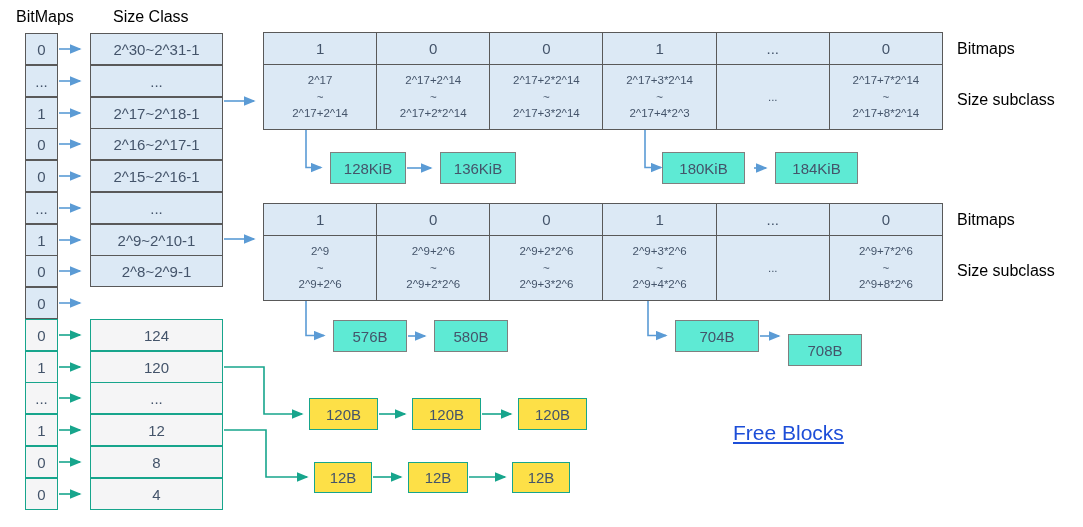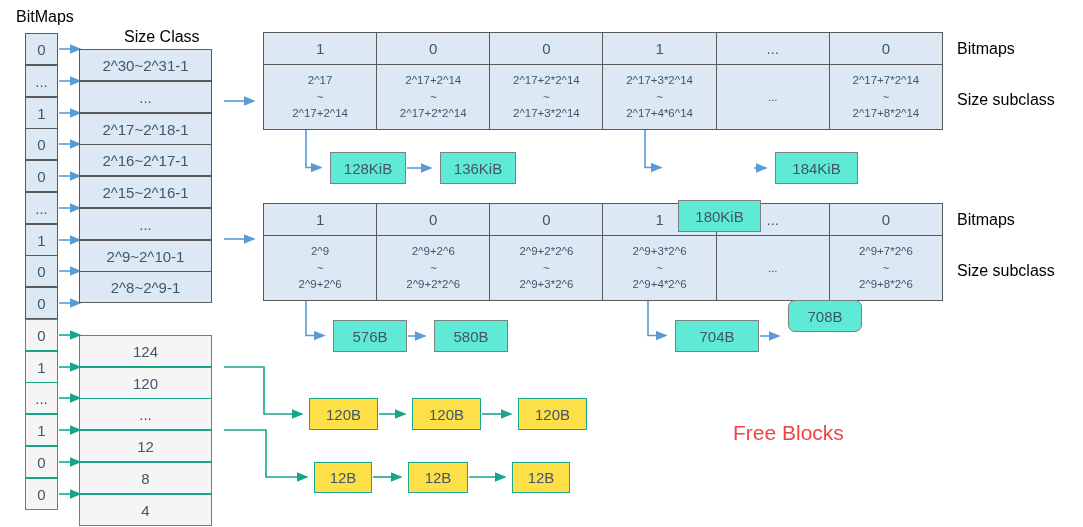--- a/index.html
+++ b/index.html
@@ -9,21 +9,21 @@
     color:#44546A;overflow:hidden;
   }
   .hdr{position:absolute;color:#000;font-size:16px;white-space:nowrap;}
   .cell{
     position:absolute;box-sizing:border-box;display:flex;align-items:center;justify-content:center;
     font-size:15px;white-space:nowrap;
   }
   .bcell{background:#DCE9F5;border:1.5px solid #595959;}
   .gcell{background:#F5F5F6;border:1.5px solid #17A58C;}
   .bitcol{left:25px;width:33px;height:32px;}
-  .sizecol{left:79px;width:133px;height:32px;margin-top:16px;}
+  .sizecol{left:90px;width:133px;height:32px;}
   .r0{top:33px}.r1{top:65px}.r2{top:97px}.r3{top:128px}.r4{top:160px}
   .r5{top:192px}.r6{top:224px}.r7{top:255px}.r8{top:287px}.r9{top:319px}
   .r10{top:351px}.r11{top:382px}.r12{top:414px}.r13{top:446px}.r14{top:478px}
   .subtable{
     position:absolute;left:263px;width:680px;box-sizing:border-box;
     display:grid;grid-template-columns:repeat(6,1fr);grid-template-rows:31px 64px;
     background:#595959;gap:1px;border:1px solid #595959;
   }
   .t1{top:32px;}
   .t2{top:203px;}
@@ -31,30 +31,30 @@
   .bitval{font-size:15px;}
   .range{flex-direction:column;font-size:11.5px;line-height:1.45;text-align:center;}
   .range span{display:block;}
   .sidelabel{position:absolute;left:957px;color:#000;font-size:16px;white-space:nowrap;}
   .chainbox{
     position:absolute;box-sizing:border-box;display:flex;align-items:center;justify-content:center;
     font-size:15px;white-space:nowrap;
   }
   .bluebox{background:#5eead4;border:1.5px solid #7F7F7F;}
   .greenbox{background:#fde047;border:1.5px solid #17A58C;}
-  .freeblocks{position:absolute;left:733px;top:421px;color:#ef4444;font-size:21px;white-space:nowrap;}
+  .freeblocks{position:absolute;left:733px;top:421px;color:#1d4ed8;font-size:21px;white-space:nowrap;text-decoration:underline;}
   svg.wires{position:absolute;left:0;top:0;pointer-events:none;}
 </style>
 </head>
 <body>
 
 <div id="stage">
 
   <div class="hdr" style="left:16px;top:8px;">BitMaps</div>
-  <div class="hdr" style="left:124px;top:8px;margin-top:20px;">Size Class</div>
+  <div class="hdr" style="left:113px;top:8px;">Size Class</div>
 
   <svg class="wires" width="1083" height="527" viewBox="0 0 1083 527">
     <defs>
       <marker id="ab" markerWidth="8" markerHeight="7" refX="6.5" refY="3" orient="auto">
         <path d="M0,0 L7.5,3 L0,6 Z" fill="#5B9BD5"></path>
       </marker>
       <marker id="ag" markerWidth="8" markerHeight="7" refX="6.5" refY="3" orient="auto">
         <path d="M0,0 L7.5,3 L0,6 Z" fill="#17A58C"></path>
       </marker>
     </defs>
@@ -144,21 +144,21 @@
       <span>2^17+2*2^14</span>
     </div>
     <div class="range">
       <span>2^17+2*2^14</span>
       <span>~</span>
       <span>2^17+3*2^14</span>
     </div>
     <div class="range">
       <span>2^17+3*2^14</span>
       <span>~</span>
-      <span>2^17+4*6^14</span>
+      <span>2^17+4*2^3</span>
     </div>
     <div class="range">
       <span></span>
       <span>...</span>
       <span></span>
     </div>
     <div class="range">
       <span>2^17+7*2^14</span>
       <span>~</span>
       <span>2^17+8*2^14</span>
@@ -203,27 +203,27 @@
       <span>2^9+7*2^6</span>
       <span>~</span>
       <span>2^9+8*2^6</span>
     </div>
   </div>
   <div class="sidelabel" style="top:211px;">Bitmaps</div>
   <div class="sidelabel" style="top:262px;">Size subclass</div>
 
   <div class="chainbox bluebox" style="left:330px;top:152px;width:76px;height:32px;">128KiB</div>
   <div class="chainbox bluebox" style="left:440px;top:152px;width:76px;height:32px;">136KiB</div>
-  <div class="chainbox bluebox" style="left:678px;top:152px;width:83px;height:32px;margin-top:48px;">180KiB</div>
+  <div class="chainbox bluebox" style="left:662px;top:152px;width:83px;height:32px;">180KiB</div>
   <div class="chainbox bluebox" style="left:775px;top:152px;width:83px;height:32px;">184KiB</div>
 
   <div class="chainbox bluebox" style="left:333px;top:320px;width:74px;height:32px;">576B</div>
   <div class="chainbox bluebox" style="left:434px;top:320px;width:74px;height:32px;">580B</div>
   <div class="chainbox bluebox" style="left:675px;top:320px;width:84px;height:32px;">704B</div>
-  <div class="chainbox bluebox" style="left:788px;top:300px;width:74px;height:32px;border-radius:7px;">708B</div>
+  <div class="chainbox bluebox" style="left:788px;top:334px;width:74px;height:32px;">708B</div>
 
   <div class="chainbox greenbox" style="left:309px;top:398px;width:69px;height:32px;">120B</div>
   <div class="chainbox greenbox" style="left:412px;top:398px;width:69px;height:32px;">120B</div>
   <div class="chainbox greenbox" style="left:518px;top:398px;width:69px;height:32px;">120B</div>
 
   <div class="chainbox greenbox" style="left:314px;top:462px;width:58px;height:31px;">12B</div>
   <div class="chainbox greenbox" style="left:408px;top:462px;width:60px;height:31px;">12B</div>
   <div class="chainbox greenbox" style="left:512px;top:462px;width:58px;height:31px;">12B</div>
 
   <div class="freeblocks">Free Blocks</div>

